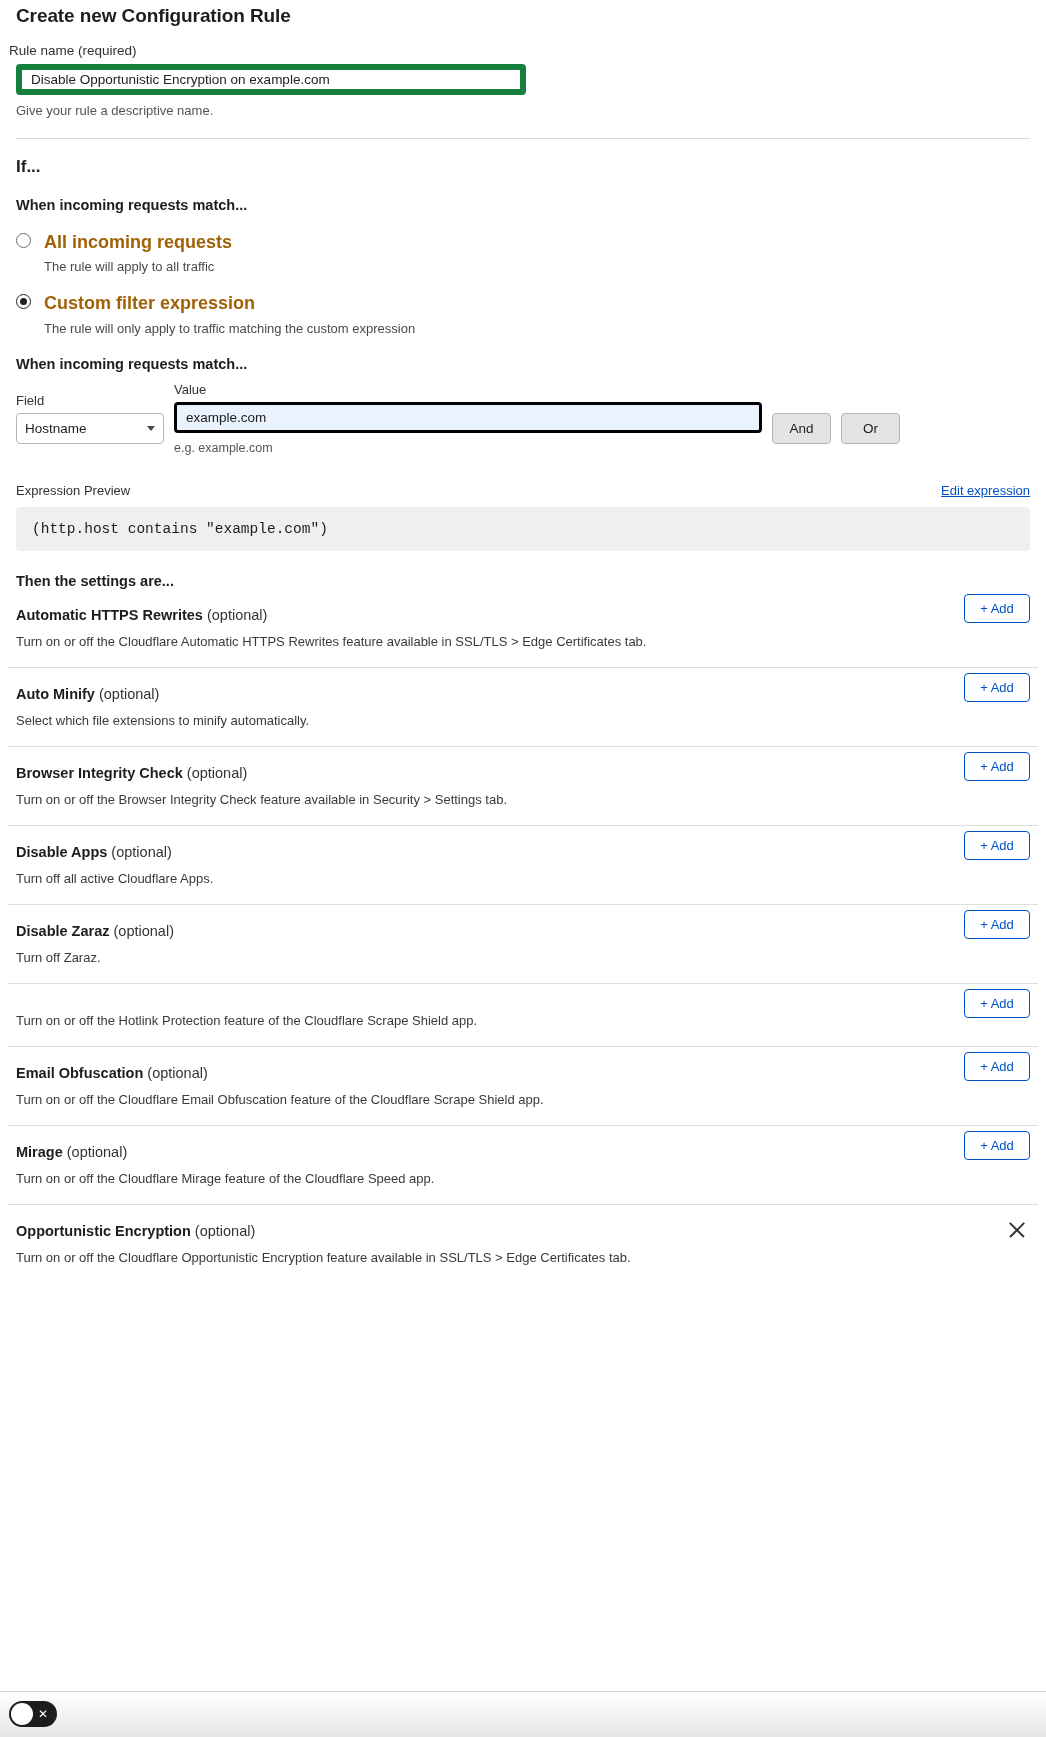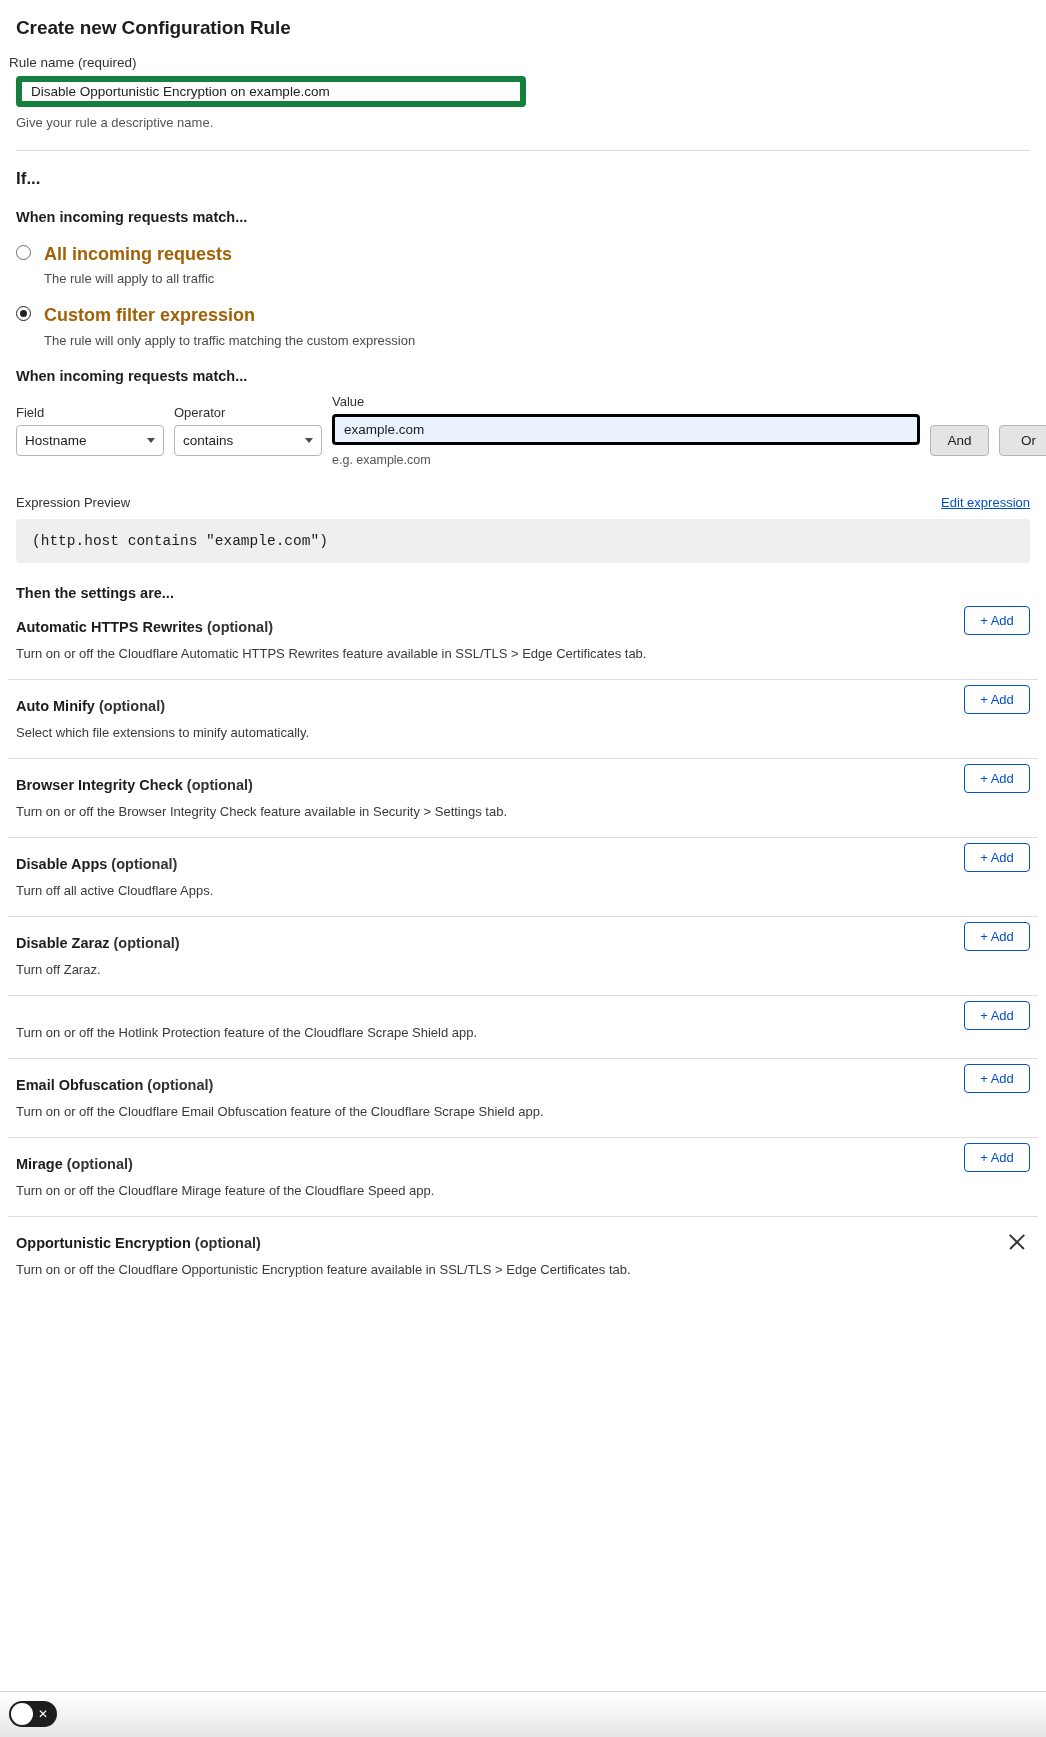--- a/index.html
+++ b/index.html
@@ -10,21 +10,21 @@
     font-family: "Liberation Sans", sans-serif;
     color: #1d1d1d;
   }
   body {
     width: 1046px;
     height: 1737px;
     position: relative;
     overflow: hidden;
   }
   .page {
-    padding: 12px 8px;
+    padding: 0 8px;
     width: 852px;
   }
   .inner {
     width: 1030px;
     margin: 0 auto;
     padding-left: 0px;
   }
 
   h1.title {
     font-size: 19px;
@@ -221,21 +221,21 @@
     padding: 18px 8px 18px 8px;
     border-bottom: 1px solid #dedede;
   }
   .setting:first-of-type { padding-top: 20px; }
   .setting .s-title {
     font-size: 14.5px;
     font-weight: bold;
     color: #1d1d1d;
   }
   .setting .s-title .opt {
-    font-weight: bold;
+    font-weight: normal;
     color: #333;
   }
   .setting .s-desc {
     font-size: 13px;
     color: #3a3a3a;
     margin-top: 11px;
   }
   .add-btn {
     position: absolute;
     right: 8px;
@@ -344,29 +344,20 @@
       <div>
         <div class="col-label">Field</div>
         <div class="select-wrap">
           <select class="sel field-sel">
             <option>Hostname</option>
           </select>
           <span class="caret"></span>
         </div>
       </div>
 
-      <div>
-        <div class="col-label">Operator</div>
-        <div class="select-wrap">
-          <select class="sel op-sel">
-            <option>contains</option>
-          </select>
-          <span class="caret"></span>
-        </div>
-      </div>
 
       <div>
         <div class="col-label">Value</div>
         <input class="value-input" type="text" value="example.com" style="">
         <div class="value-hint">e.g. example.com</div>
       </div>
 
       <div>
         <div class="col-label">&nbsp;</div>
         <button class="andor">And</button>

